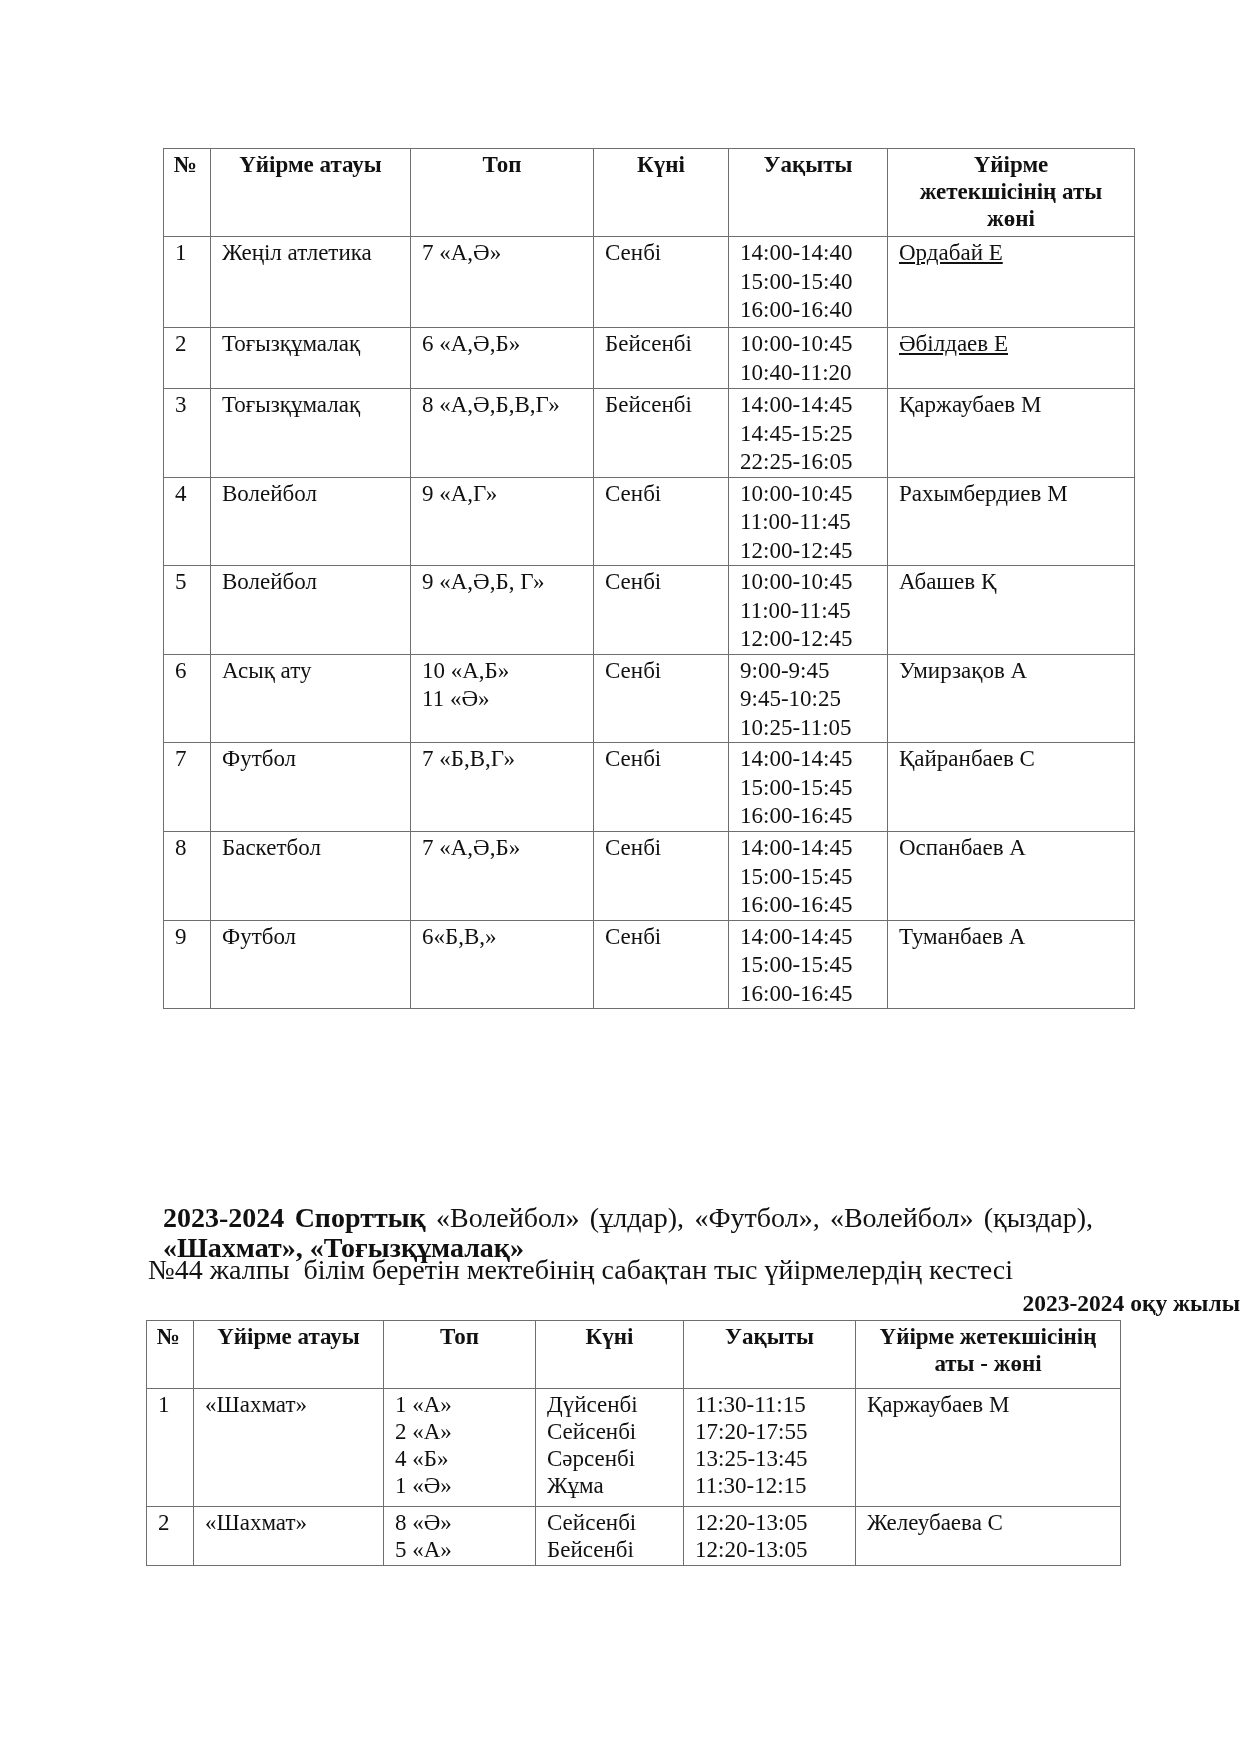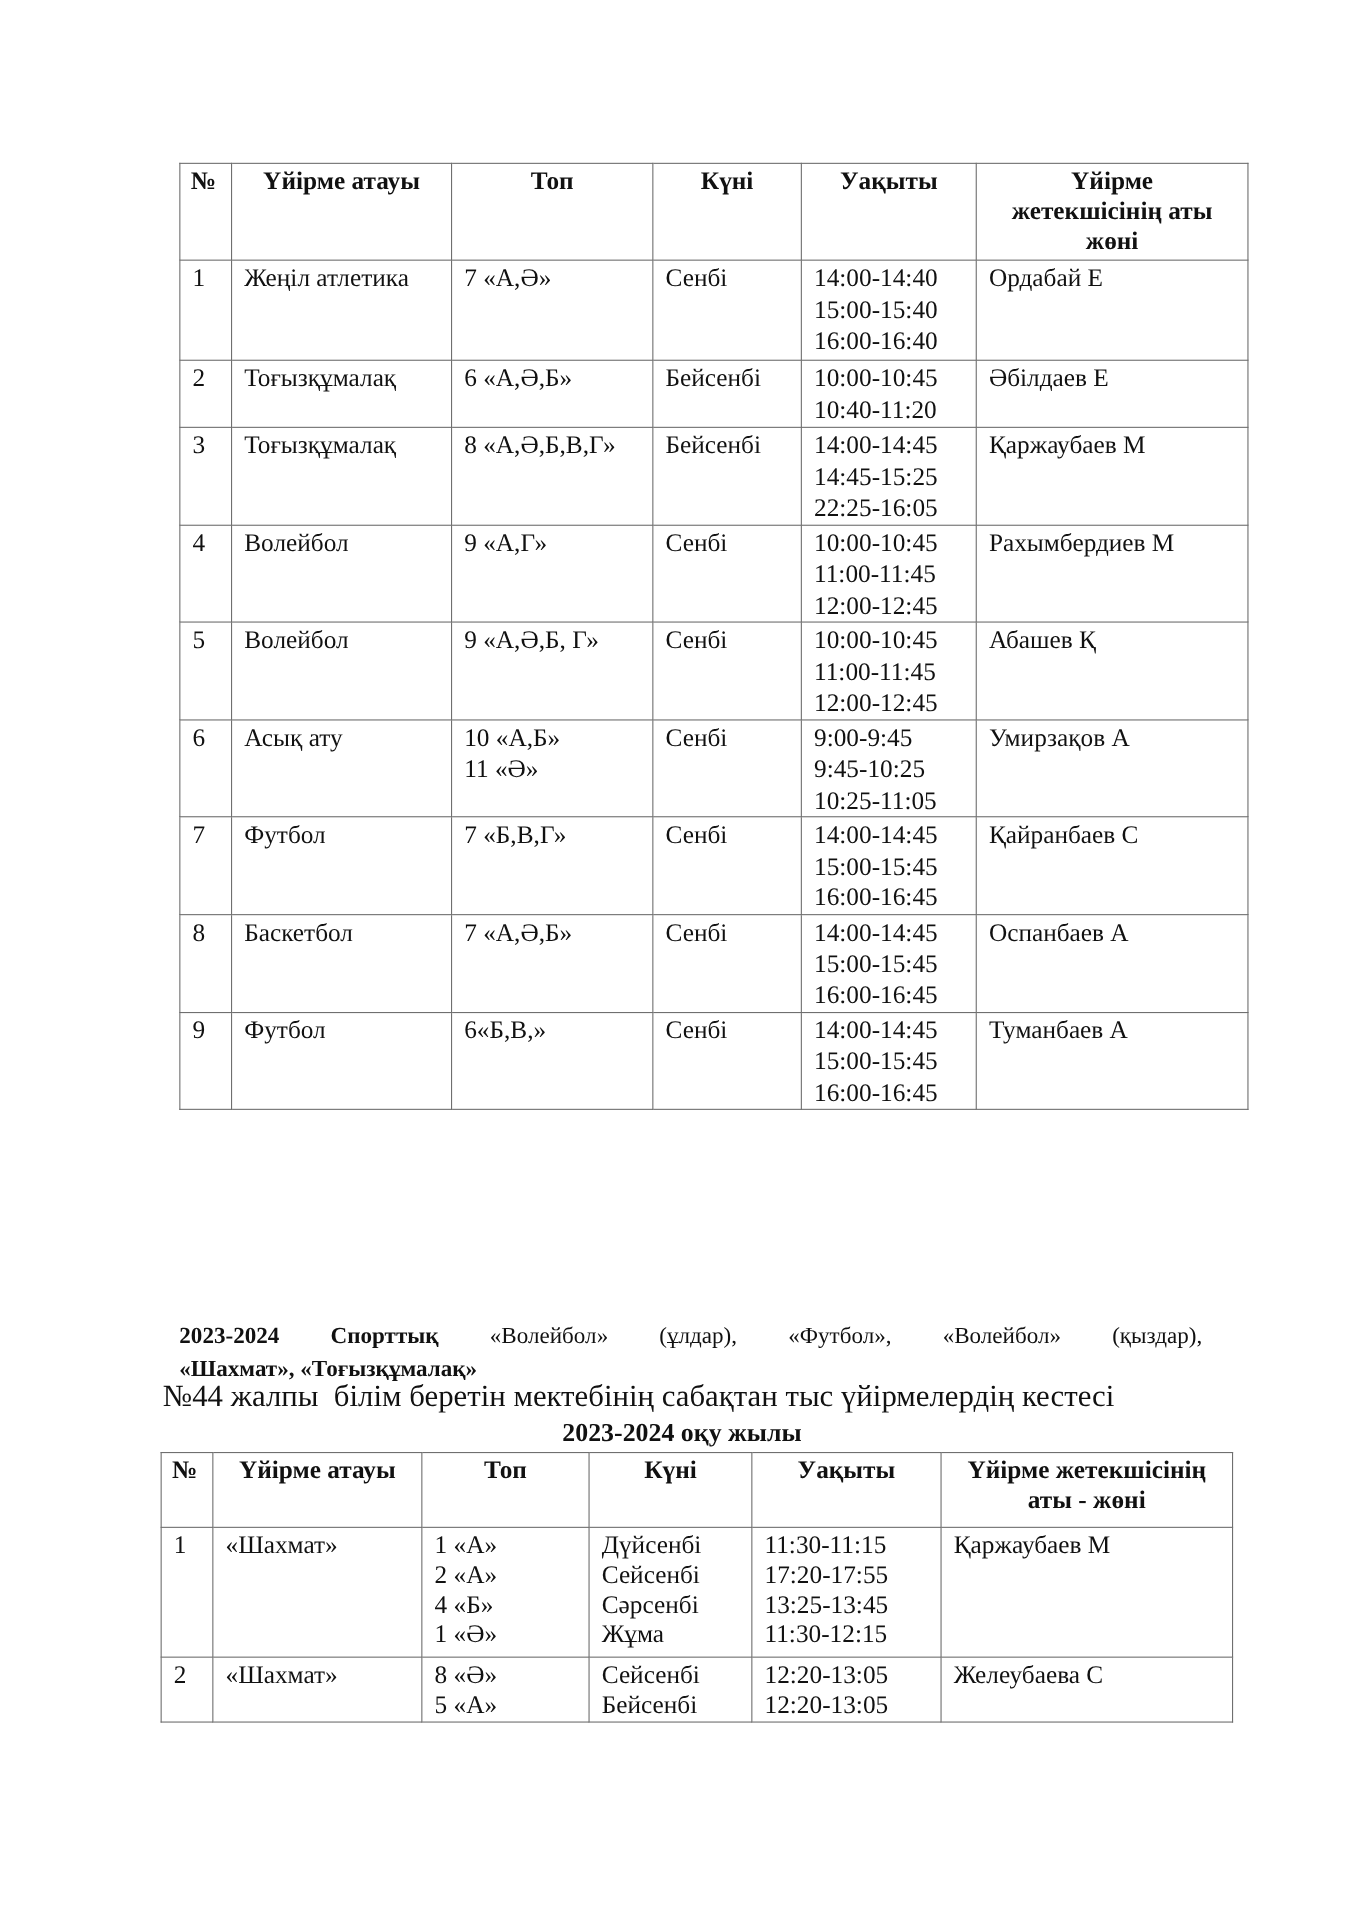--- a/index.html
+++ b/index.html
@@ -11,28 +11,28 @@
     font-size: 23px; line-height: 28.5px; font-weight: normal; text-align: left;
     overflow: hidden;
   }
   table.sched th { font-weight: bold; text-align: center; padding: 2px 4px 0 4px; }
   #t1 { left: 163px; top: 148px; width: 971px; }
   #t1 tr.h { height: 88px; }
   #t1 th { line-height: 27px; }
   #t2 { left: 146px; top: 1320px; width: 974px; }
   #t2 tr.h { height: 68px; }
   #t2 td, #t2 th { line-height: 27px; }
-  td.center { text-align: center; padding-left: 0; }
+  td.center { text-align: center; padding-left: 0; text-decoration: underline; }
   .line { display: block; white-space: nowrap; }
-  .para { position: absolute; font-size: 21px; white-space: nowrap; }
+  .para { position: absolute; font-size: 28px; white-space: nowrap; }
   #p1 { left: 163px; top: 1202px; width: 930px; text-align: justify; text-align-last: justify; }
   #p1 b, #p1 span { white-space: nowrap; }
   #p2 { left: 163px; top: 1232px; font-weight: bold; }
   #h1 { left: 148px; top: 1254px; font-weight: normal; font-size: 28px; }
-  #h2 { left: 0; width: 1240px; top: 1290px; text-align: center; font-weight: bold; font-size: 23.5px; }
+  #h2 { left: 0; width: 1240px; top: 1290px; text-align: right; font-weight: bold; font-size: 23.5px; }
   #h2 span { position: relative; left: 0px; }
 </style>
 </head>
 <body>
 
 <table id="t1" class="sched">
   <colgroup>
     <col style="width:47px">
       <col style="width:200px">
       <col style="width:183px">

